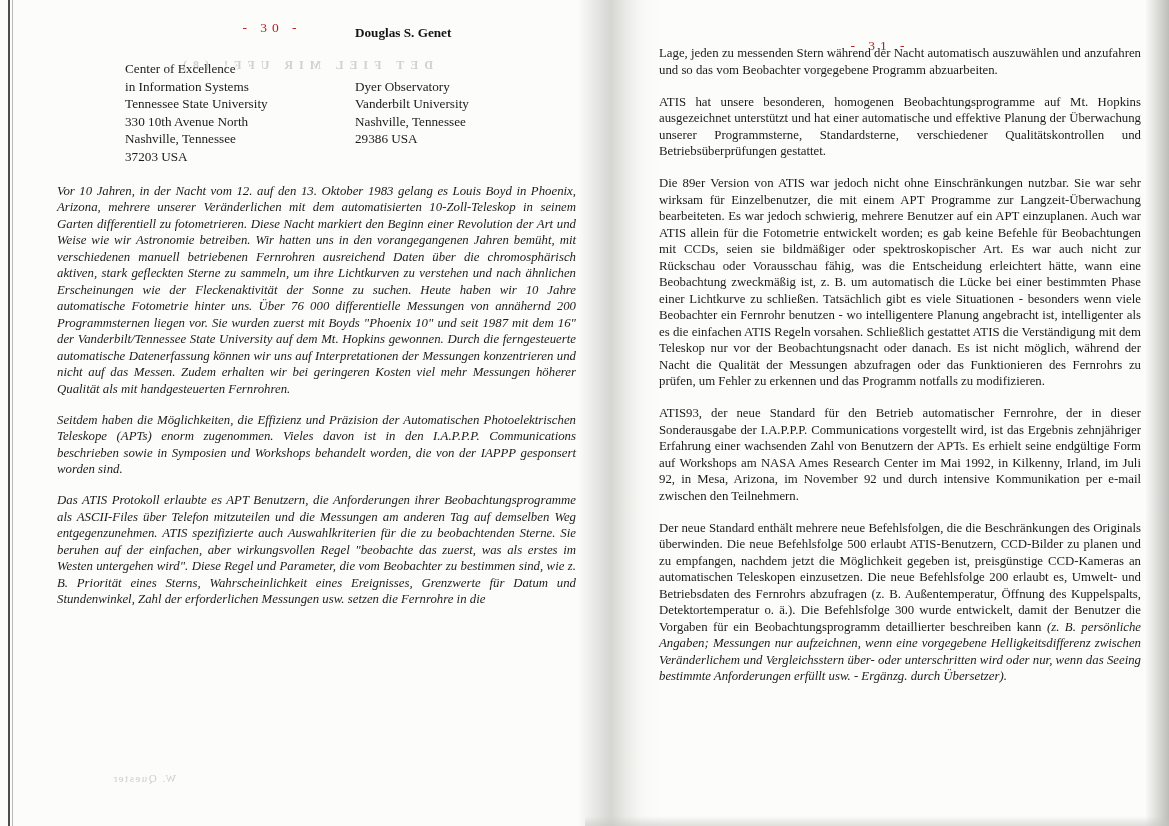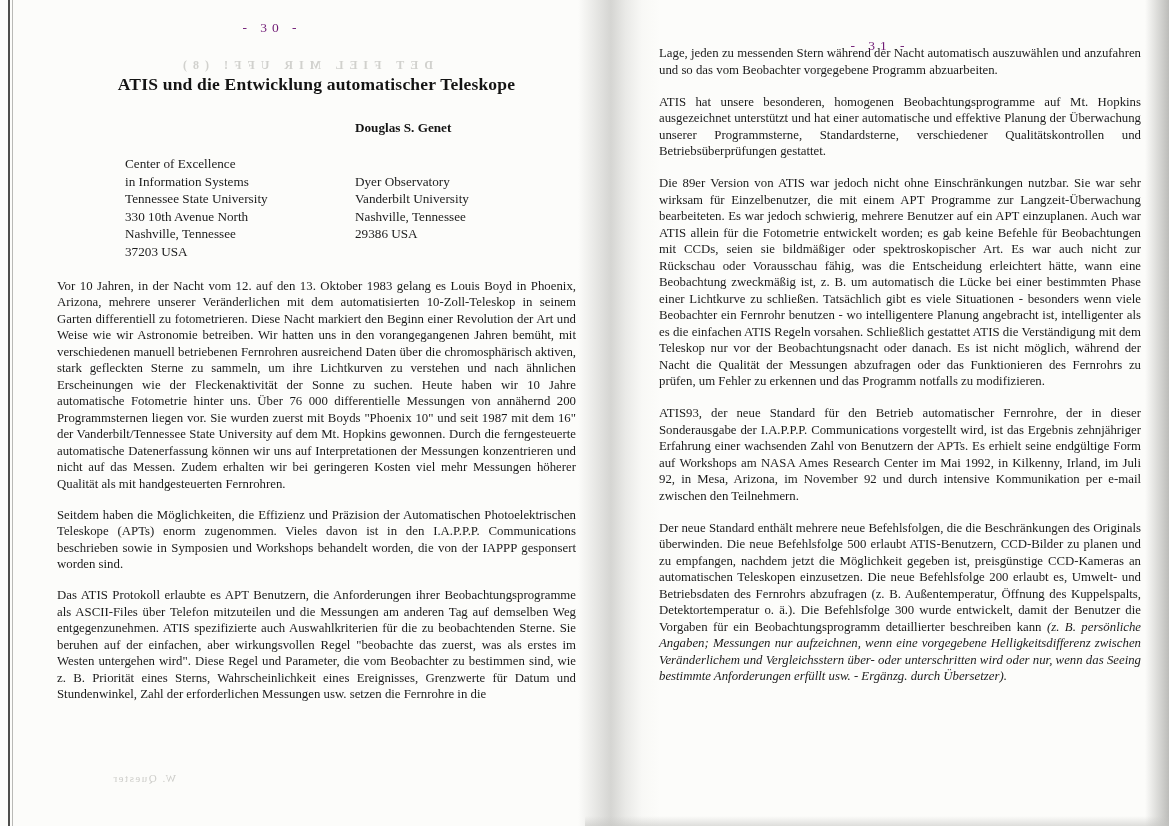--- a/index.html
+++ b/index.html
@@ -39,21 +39,21 @@
   }
   .edge-bottom {
     position: absolute; left: 585px; right: 0; bottom: 0; height: 10px;
     background: linear-gradient(to bottom, rgba(205,205,202,0) 0%, rgba(196,196,193,0.55) 100%);
   }
   
   .page-left  { position: absolute; left: 57px;  top: 0; width: 519px; }
   .page-right { position: absolute; left: 659px; top: 0; width: 482px; }
   .pagenum {
     position: absolute; width: 150px; text-align: center;
-    font-size: 13.5px; letter-spacing: 5px; color: #701a75;
+    font-size: 13.5px; letter-spacing: 5px; color: #b91c1c;
     white-space: nowrap;
   }
   .pagenum-left  { top: 20px; left: 140px; }
   .pagenum-right { top: 38px; left: 146px; }
   .article-title {
     padding-top: 74px;
     text-align: center;
     font-weight: bold;
     font-size: 17.5px;
     letter-spacing: 0.2px;
@@ -62,21 +62,21 @@
   .authors {
     display: flex;
     margin-top: 24px;
     padding-left: 68px;
     font-size: 13.2px;
     line-height: 17.6px;
   }
   .author-col-1 { width: 230px; }
   .author-name { font-weight: bold; color: #141414; }
   .author-address { white-space: pre-line; color: #1b1b1b; margin-top: 36px; }
-  .paragraphs-left  { margin-top: 17px; }
+  .paragraphs-left  { margin-top: 17px; font-style: italic; }
   .paragraphs-right { padding-top: 45px; }
   .body-par {
     font-size: 12.8px;
     line-height: 16.5px;
     text-align: justify;
     margin: 0 0 14.5px 0;
     color: #1b1b1b;
   }
   .page-right .body-par { margin-bottom: 15.5px; }
   .italic-seg { font-style: italic; margin-top: 28px; }
@@ -114,21 +114,20 @@
   <div class="gutter-shadow"></div>
   <div class="edge-right"></div>
   <div class="edge-bottom"></div>
 
   <div class="bleed bleed-header">DET FIEL MIR UFF! (8)</div>
   <div class="bleed bleed-footer">W. Quester</div>
 
   <div class="page-left">
     <div class="pagenum pagenum-left">- 30 -</div>
 
-    <div class="article-title">ATIS und die Entwicklung automatischer Teleskope</div>
 
     <div class="authors">
       <div class="author-col-1">
         <div class="author-address">Center of Excellence
 in Information Systems
 Tennessee State University
 330 10th Avenue North
 Nashville, Tennessee
 37203 USA</div>
       </div>

